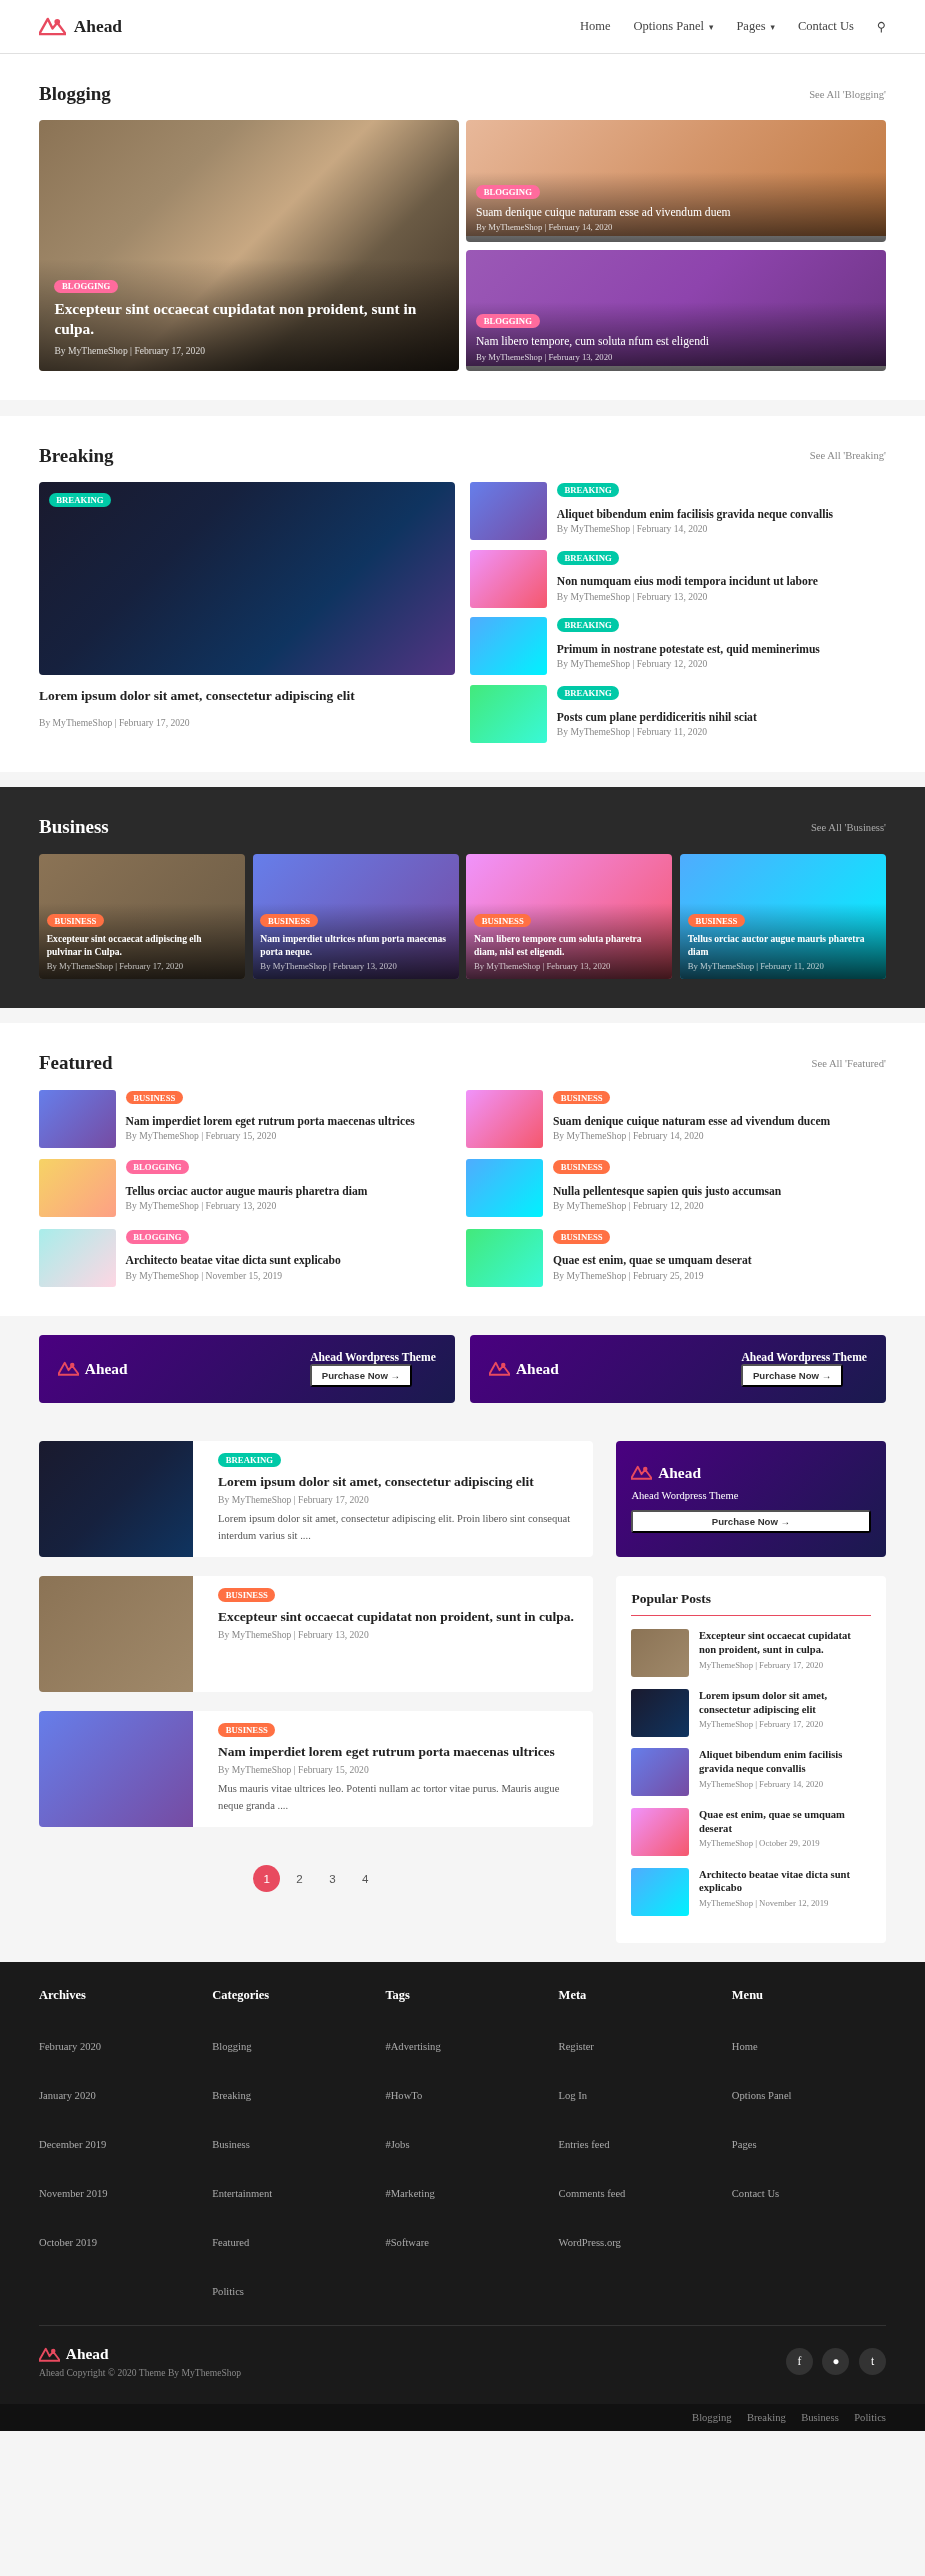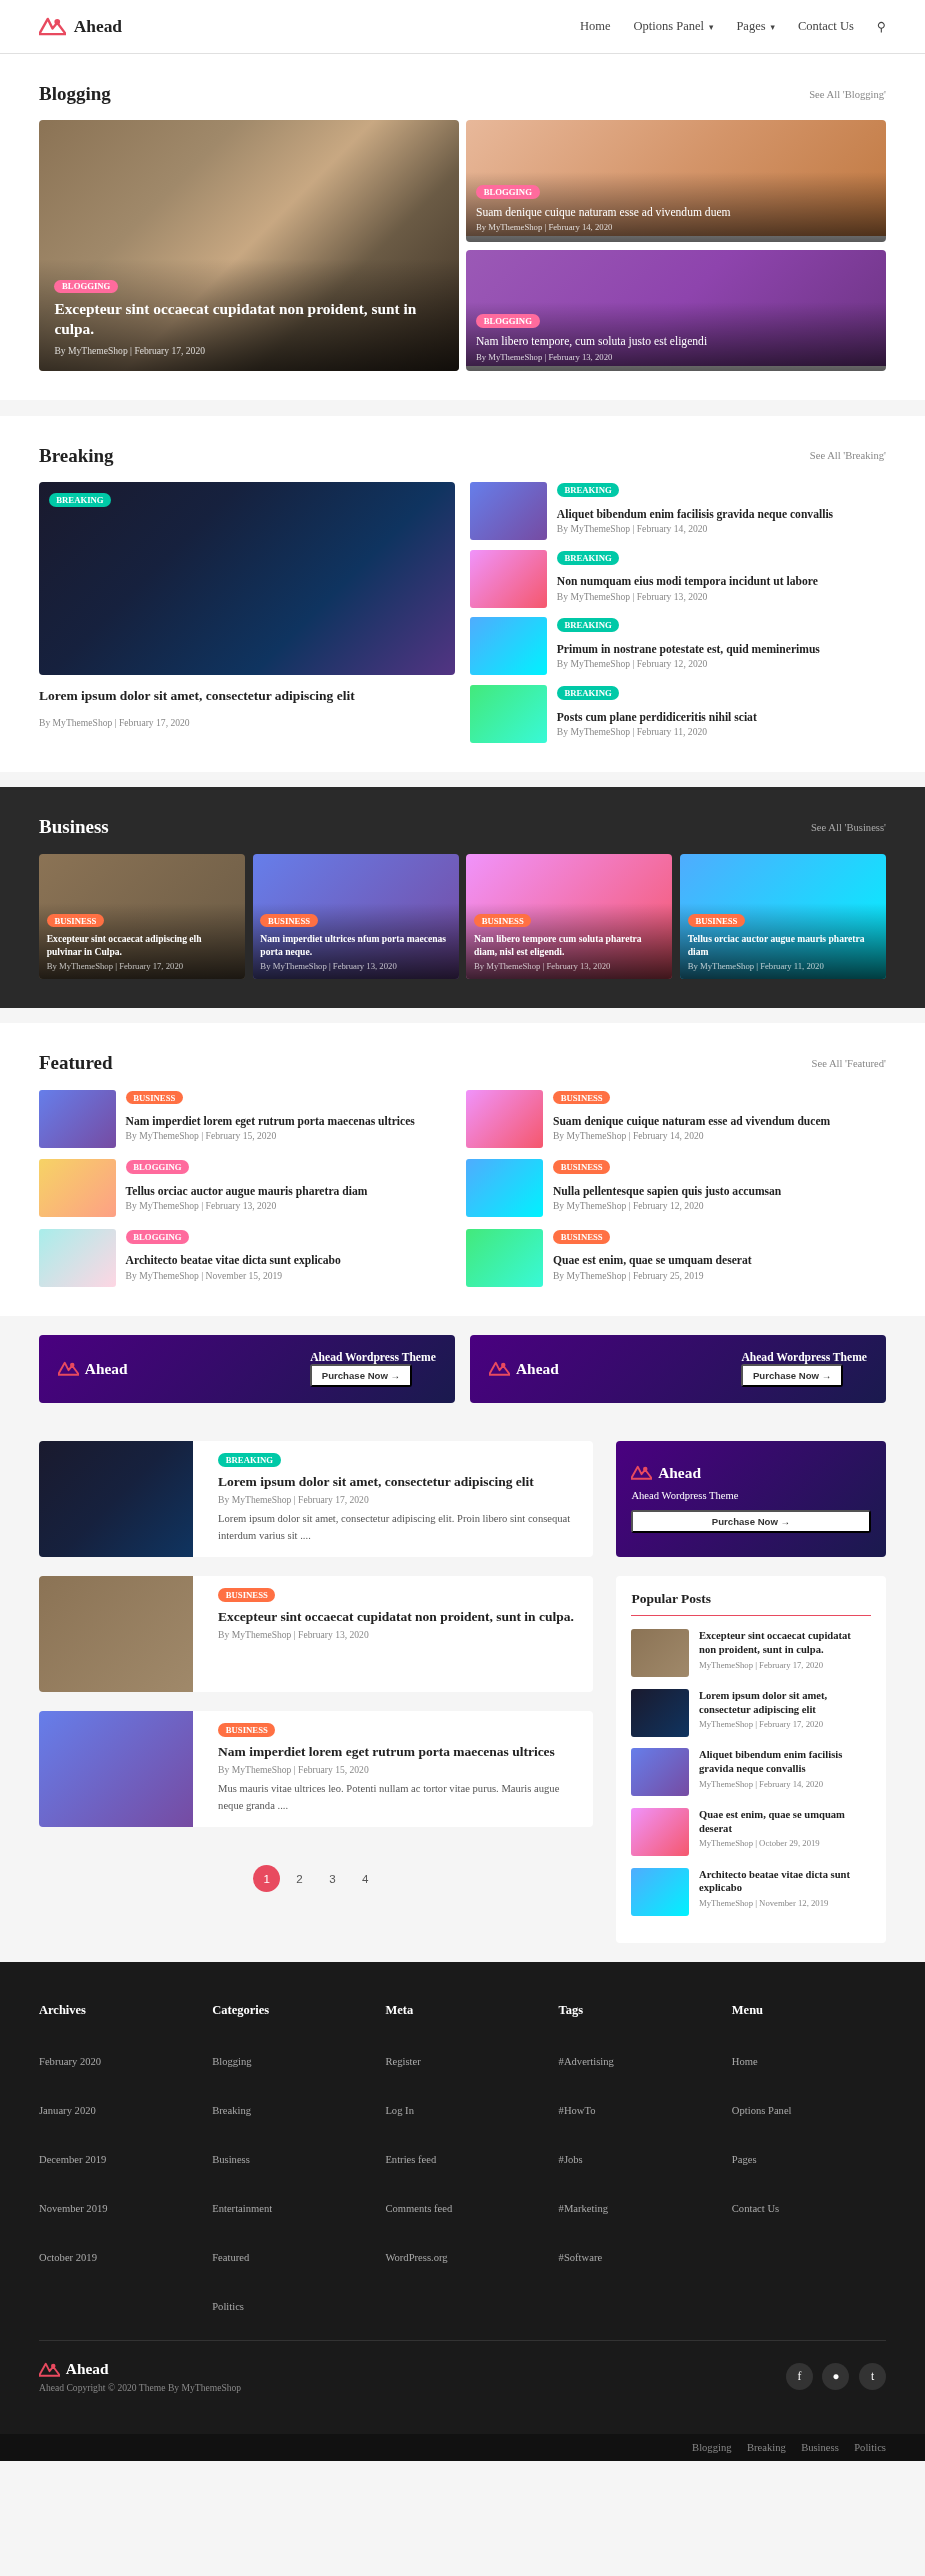--- a/index.html
+++ b/index.html
@@ -421,21 +421,21 @@
       color: #222;
       line-height: 1.3;
       margin-bottom: 2.9px;
     }
     .popular-item-meta { font-size: 8.7px; color: #888; }
 
     
     .site-footer {
       background: #1a1a1a;
       color: #ccc;
-      padding: 41px 39px;
+      padding: 26px 39px;
     }
     .footer-grid {
       display: grid;
       grid-template-columns: repeat(5, 1fr);
       gap: 19px;
       margin-bottom: 23px;
     }
     .footer-col-title {
       font-size: 12.5px;
       font-weight: bold;
@@ -546,21 +546,21 @@
         <div class="blog-small-overlay">
           <div class="badge badge-blogging">BLOGGING</div>
           <div class="blog-small-title">Suam denique cuique naturam esse ad vivendum duem</div>
           <div class="blog-meta" style="font-size:8.7px;margin-top:2.9px;">By MyThemeShop | February 14, 2020</div>
         </div>
       </div>
       <div class="blog-small-card">
         <div class="img-bg" style="width:100%;height:116px;background:linear-gradient(135deg,#9b59b6,#8e44ad,#6c3483);"></div>
         <div class="blog-small-overlay">
           <div class="badge badge-blogging">BLOGGING</div>
-          <div class="blog-small-title">Nam libero tempore, cum soluta justo est eligendi</div>
+          <div class="blog-small-title">Nam libero tempore, cum soluta nfum est eligendi</div>
           <div class="blog-meta" style="font-size:8.7px;margin-top:2.9px;">By MyThemeShop | February 13, 2020</div>
         </div>
       </div>
     </div>
   </div>
 </section>
 
 <section class="breaking-section">
   <div class="section-header">
     <h2 class="section-title">Breaking</h2>
@@ -853,35 +853,35 @@
       <div class="footer-col-title">Categories</div>
       <a class="footer-link">Blogging</a>
       <a class="footer-link">Breaking</a>
       <a class="footer-link">Business</a>
       <a class="footer-link">Entertainment</a>
       <a class="footer-link">Featured</a>
       <a class="footer-link">Politics</a>
     </div>
 
     <div>
+      <div class="footer-col-title">Tags</div>
+      <a class="footer-link">#Advertising</a>
+      <a class="footer-link">#HowTo</a>
+      <a class="footer-link">#Jobs</a>
+      <a class="footer-link">#Marketing</a>
+      <a class="footer-link">#Software</a>
+    </div>
+
+    <div>
       <div class="footer-col-title">Meta</div>
       <a class="footer-link">Register</a>
       <a class="footer-link">Log In</a>
       <a class="footer-link">Entries feed</a>
       <a class="footer-link">Comments feed</a>
       <a class="footer-link">WordPress.org</a>
-    </div>
-
-    <div>
-      <div class="footer-col-title">Tags</div>
-      <a class="footer-link">#Advertising</a>
-      <a class="footer-link">#HowTo</a>
-      <a class="footer-link">#Jobs</a>
-      <a class="footer-link">#Marketing</a>
-      <a class="footer-link">#Software</a>
     </div>
 
     <div>
       <div class="footer-col-title">Menu</div>
       <a class="footer-link">Home</a>
       <a class="footer-link">Options Panel</a>
       <a class="footer-link">Pages</a>
       <a class="footer-link">Contact Us</a>
     </div>
   </div>

